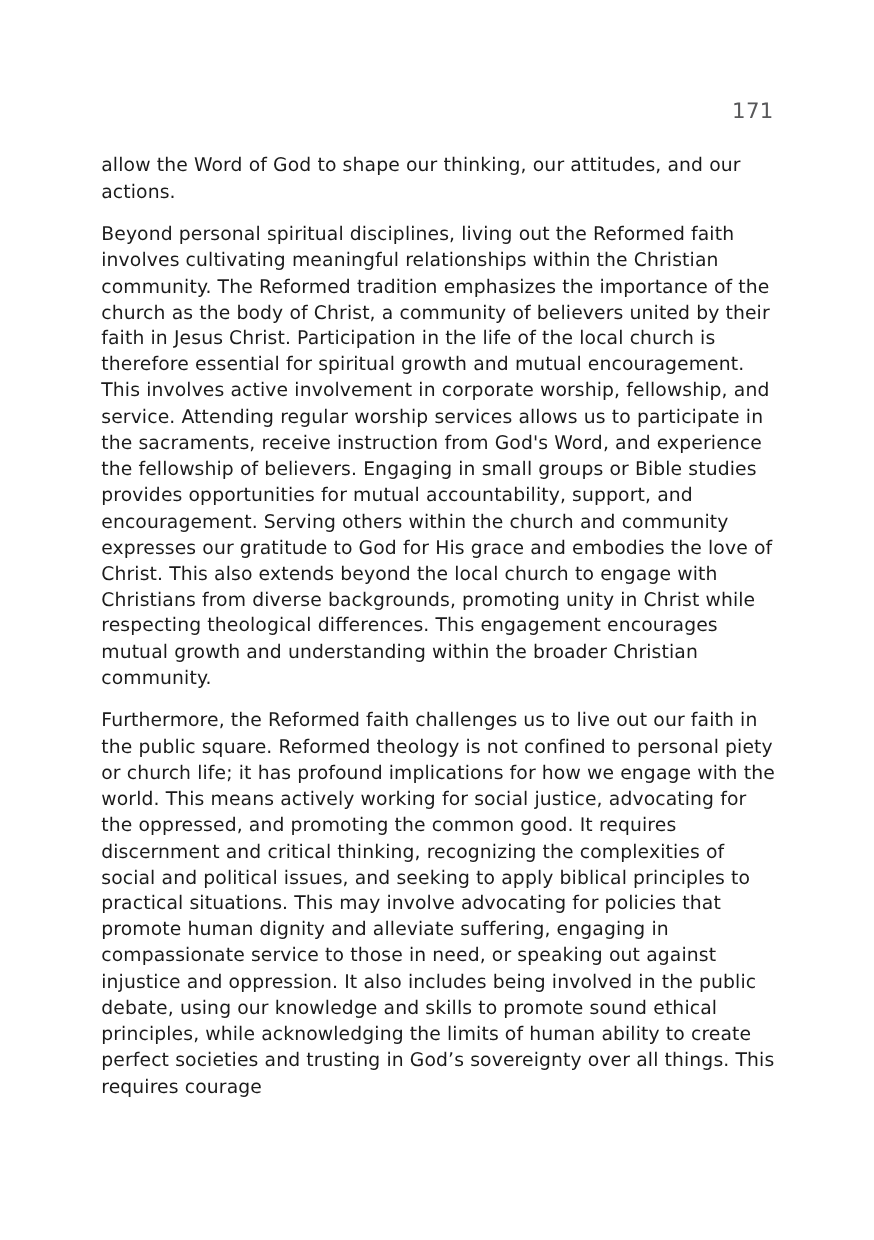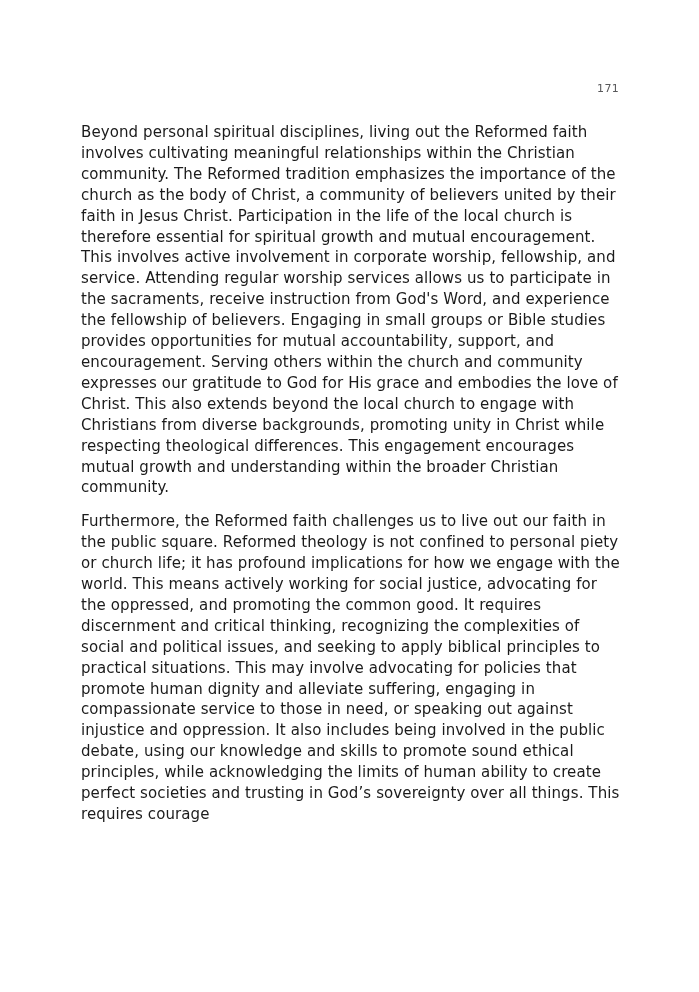--- a/index.html
+++ b/index.html
@@ -12,21 +12,21 @@
     width: 699px;
     height: 992px;
     background: #ffffff;
     overflow: hidden;
     font-family: "DejaVu Sans", "Liberation Sans", sans-serif;
   }
   .page-number {
     position: absolute;
     top: 81px;
     right: 80px;
-    font-size: 11px;
+    font-size: 17px;
     line-height: 16px;
     color: #58585a;
     letter-spacing: 0.3px;
   }
   .content {
     position: absolute;
     top: 122px;
     left: 81px;
     width: 543px;
     color: #1b1b1b;
@@ -42,16 +42,17 @@
   .content p:last-child {
     margin-bottom: 16px;
   }
 </style>
 </head>
 <body>
 
 <div class="page">
   <div class="page-number">171</div>
   <div class="content">
+    <p>allow the Word of God to shape our thinking, our attitudes, and our actions.</p>
     <p>Beyond personal spiritual disciplines, living out the Reformed faith involves cultivating meaningful relationships within the Christian community. The Reformed tradition emphasizes the importance of the church as the body of Christ, a community of believers united by their faith in Jesus Christ. Participation in the life of the local church is therefore essential for spiritual growth and mutual encouragement. This involves active involvement in corporate worship, fellowship, and service. Attending regular worship services allows us to participate in the sacraments, receive instruction from God's Word, and experience the fellowship of believers. Engaging in small groups or Bible studies provides opportunities for mutual accountability, support, and encouragement. Serving others within the church and community expresses our gratitude to God for His grace and embodies the love of Christ. This also extends beyond the local church to engage with Christians from diverse backgrounds, promoting unity in Christ while respecting theological differences. This engagement encourages mutual growth and understanding within the broader Christian community.</p>
     <p>Furthermore, the Reformed faith challenges us to live out our faith in the public square. Reformed theology is not confined to personal piety or church life; it has profound implications for how we engage with the world. This means actively working for social justice, advocating for the oppressed, and promoting the common good. It requires discernment and critical thinking, recognizing the complexities of social and political issues, and seeking to apply biblical principles to practical situations. This may involve advocating for policies that promote human dignity and alleviate suffering, engaging in compassionate service to those in need, or speaking out against injustice and oppression. It also includes being involved in the public debate, using our knowledge and skills to promote sound ethical principles, while acknowledging the limits of human ability to create perfect societies and trusting in God’s sovereignty over all things. This requires courage</p>
   </div>
 </div>
 
 </body></html>

